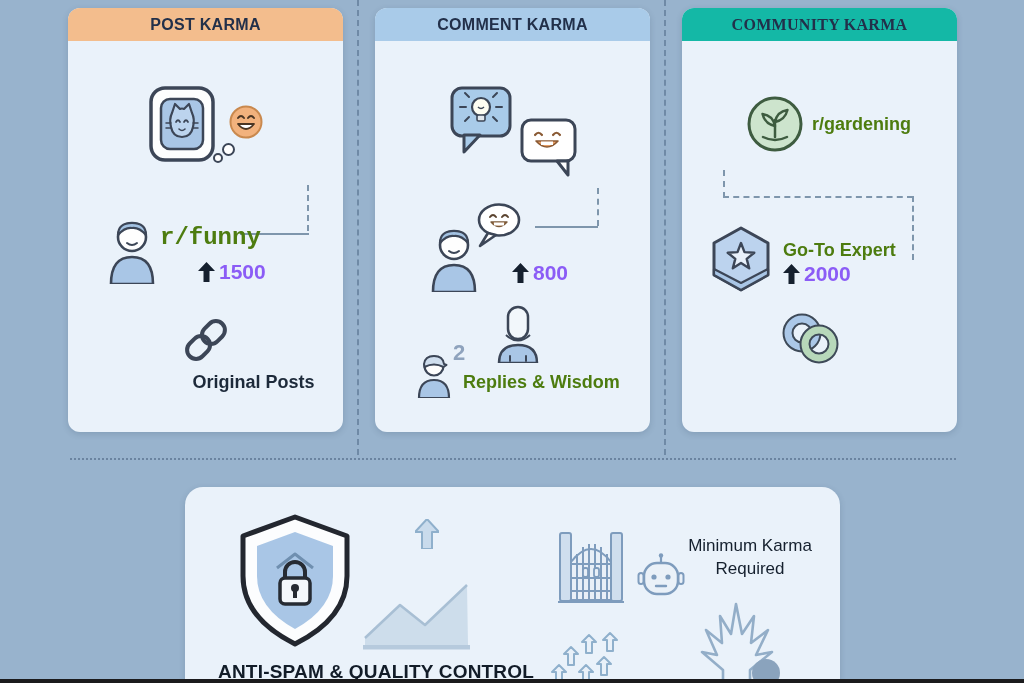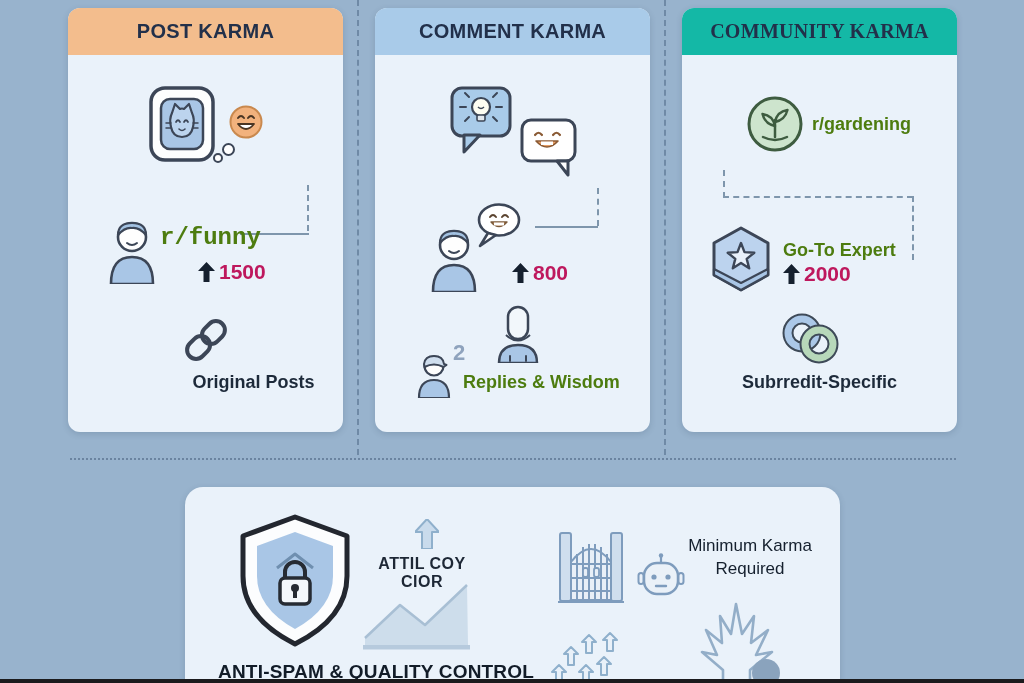--- a/index.html
+++ b/index.html
@@ -1,26 +1,26 @@
 <!DOCTYPE html>
 <html><head>
 <meta charset="utf-8">
 <style>
   html,body{margin:0;padding:0;background:#98b3cd;}
   .stage{position:relative;width:1024px;height:683px;overflow:hidden;
          background:#98b3cd;font-family:"Liberation Sans",sans-serif;color:#1f2a3a;}
   .abs{position:absolute;}
   .card{position:absolute;top:8px;width:275px;height:424px;border-radius:12px;
         background:#eaf2fa;overflow:hidden;box-shadow:0 2px 6px rgba(40,60,90,.18);}
-  .card-header{height:47px;display:flex;align-items:center;justify-content:center;
-        font-size:20px;font-weight:700;letter-spacing:.3px;color:#22304a;text-align:center;}
+  .card-header{height:33px;display:flex;align-items:center;justify-content:center;
+        font-size:16px;font-weight:700;letter-spacing:.3px;color:#22304a;text-align:center;}
   .vsep{position:absolute;top:0;height:455px;width:0;border-left:2px dashed #6f8aa6;}
   .hsep{position:absolute;left:70px;top:458px;width:886px;height:0;border-top:2px dotted #6b84a0;}
   .label{font-weight:700;color:#4d7c0f;}
-  .karma-row{display:flex;align-items:center;gap:4px;font-weight:700;font-size:21px;color:#be185d;justify-content:center;}
+  .karma-row{display:flex;align-items:center;gap:4px;font-weight:700;font-size:21px;color:#8b5cf6;justify-content:center;}
   .footer-label{position:absolute;left:0;width:100%;text-align:center;font-weight:700;
         font-size:18px;color:#1d2a3a;}
   .conn-v{border-left:2px dashed #7e96ac;width:0;}
   .conn-h{border-top:2px solid #7e96ac;height:0;}
   .conn-dash-h{border-top:2px dashed #7e96ac;height:0;}
   .dot{background:#fff;border:2px solid #3c4657;border-radius:50%;}
   .panel{position:absolute;left:185px;top:487px;width:655px;height:210px;background:#eaf2fa;
          border-radius:18px;overflow:hidden;box-shadow:0 2px 6px rgba(40,60,90,.18);}
   .panel-caption{font-weight:700;font-size:16px;letter-spacing:.5px;color:#1d2735;text-align:center;}
   .panel-title{font-weight:700;font-size:19px;letter-spacing:.2px;color:#121c28;}
@@ -184,40 +184,38 @@
       <span>2000</span>
     </div>
 
     <svg class="abs" style="left:100px;top:305px;" width="58" height="54" viewBox="0 0 58 54">
       <circle cx="20" cy="20" r="14" fill="none" stroke="#3e4a58" stroke-width="11"></circle>
       <circle cx="20" cy="20" r="14" fill="none" stroke="#abc8e8" stroke-width="7"></circle>
       <circle cx="37" cy="31" r="14" fill="none" stroke="#3e4a58" stroke-width="11"></circle>
       <circle cx="37" cy="31" r="14" fill="none" stroke="#b7d8ba" stroke-width="7"></circle>
     </svg>
 
-    <div class="footer-label" style="top:364px;">Subrredit-Specific</div>
   </div>
 
   <div class="panel">
 
     <svg class="abs" style="left:50px;top:25px;" width="120" height="138" viewBox="0 0 120 138">
       <path d="M60 5 L112 24 L112 64 Q112 106 60 132 Q8 106 8 64 L8 24 Z" fill="#fcfdfe" stroke="#23272f" stroke-width="5" stroke-linejoin="round"></path>
       <path d="M60 20 L98 34 L98 64 Q98 96 60 117 Q22 96 22 64 L22 34 Z" fill="#a9c6e6"></path>
       <path d="M42 56 L60 42 L78 56" fill="none" stroke="#6f8fb0" stroke-width="3" stroke-linejoin="round"></path>
       <path d="M50 66 v-6 a10 10 0 0 1 20 0 v6" fill="none" stroke="#262b33" stroke-width="4"></path>
       <rect x="45" y="66" width="30" height="26" rx="5" fill="#f4f8fc" stroke="#262b33" stroke-width="3.5"></rect>
       <circle cx="60" cy="76" r="4" fill="#262b33"></circle>
       <rect x="58" y="78" width="4" height="8" fill="#262b33"></rect>
     </svg>
 
     <svg class="abs" style="left:230px;top:32px;" width="24" height="30" viewBox="0 0 24 30">
       <polygon points="12,0 24,13 17,13 17,30 7,30 7,13 0,13" fill="#c9dbec" stroke="#8fb0cc" stroke-width="2" stroke-linejoin="round"></polygon>
     </svg>
 
-    <div class="panel-caption abs" style="left:172px;top:68px;width:130px;">ATTIL COY CIOR</div>
 
     <svg class="abs" style="left:178px;top:96px;" width="108" height="70" viewBox="0 0 108 70">
       <polygon points="2,62 2,55 37,22 62,42 104,2 105,62" fill="#cdddeb"></polygon>
       <path d="M2 55 L37 22 L62 42 L104 2" fill="none" stroke="#a8bfd4" stroke-width="2.5" stroke-linejoin="round"></path>
       <rect x="0" y="62" width="107" height="4.5" fill="#b6cadd"></rect>
     </svg>
 
     <svg class="abs" style="left:373px;top:41px;" width="66" height="78" viewBox="0 0 66 78">
       <path d="M13 34 Q33 8 53 34 L53 72 L13 72 Z" fill="#e8eff7" stroke="#7e9cbd" stroke-width="2"></path>
       <path d="M19 26 V72 M25 19 V72 M31 16 V72 M37 16 V72 M43 19 V72 M49 26 V72" stroke="#7e9cbd" stroke-width="2"></path>

